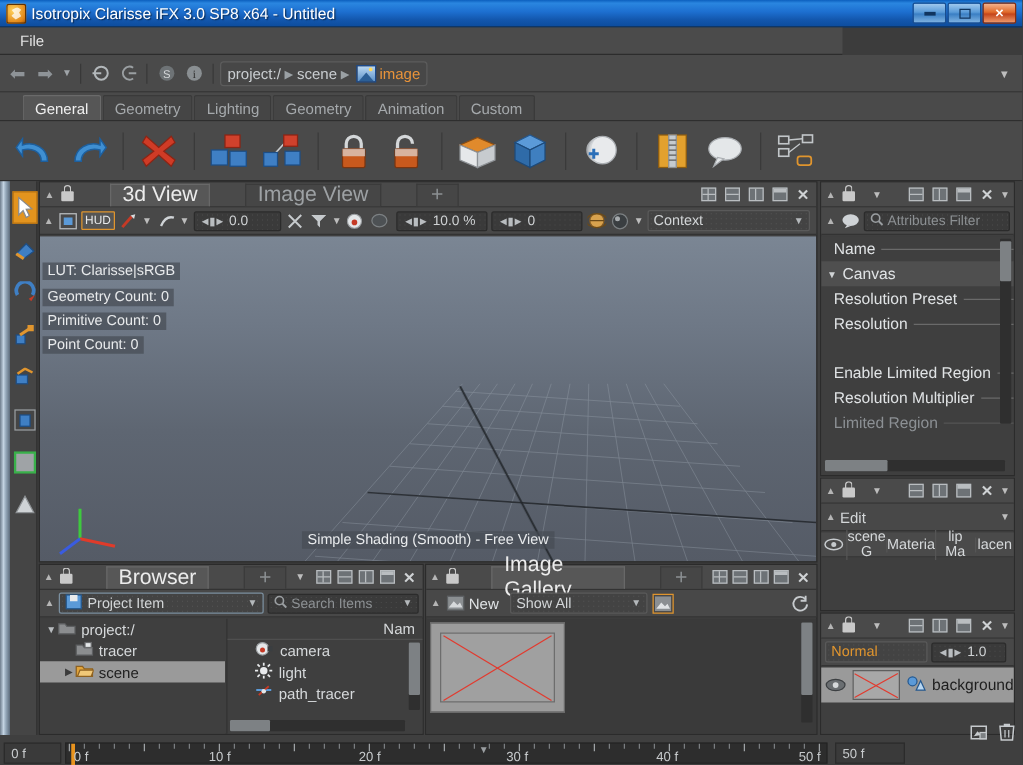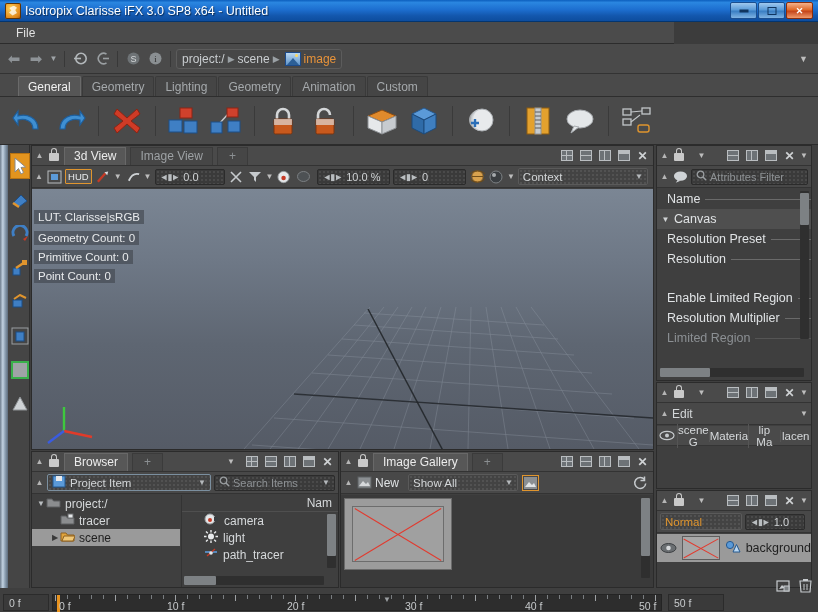--- a/index.html
+++ b/index.html
@@ -123,22 +123,22 @@
   .panel{ position:absolute; background:#3f3f3f; border:1px solid #2b2b2b; }
   .phdr{
     height:20px; background:#4a4a4a; border-bottom:1px solid #333;
     display:flex; align-items:center; gap:3px; padding:0 3px;
   }
   .p-caret{ color:#b5b5b5; font-size:8px; width:9px; text-align:center;}
   .lockico{ width:14px;height:15px; position:relative; display:inline-block;}
   .lockico .shk{ position:absolute;left:4px;top:0;width:6px;height:6px;border:1.5px solid #c9c9c9;border-bottom:none;border-radius:3px 3px 0 0;}
   .lockico .bdy{ position:absolute;left:2px;top:5px;width:10px;height:8px;background:#c9c9c9;border-radius:1px;}
   .ptab{
-    height:18px;padding:0 9px;display:flex;align-items:center;font-size:12px;
-    color:#9da1a4;background:#464646;border:1px solid #3b3b3b;border-bottom:none;margin-right:1px;
+    height:18px;padding:0 9px;display:flex;align-items:center;font-size:17px;
+    color:#9da1a4;background:#464646;border:1px solid #3b3b3b;border-bottom:none;margin-right:1px;margin-left:24px;
   }
   .ptab.active{ color:#ececec;background:#575757;border-color:#686868; }
   .ptab.plus{ color:#8b8f92; padding:0 11px; }
   .pgrow{ flex:1 1 auto; }
   .hbtn{ width:15px;height:14px;display:flex;align-items:center;justify-content:center;margin-left:1px;}
   .split-ico{ width:12px;height:11px;border:1px solid #b9bdc0;position:relative;background:#6d7276;}
   .split-ico.quad::before{content:"";position:absolute;left:0;top:4px;width:10px;height:1px;background:#b9bdc0;}
   .split-ico.quad::after{content:"";position:absolute;left:4px;top:0;width:1px;height:9px;background:#b9bdc0;}
   .split-ico.horiz::before{content:"";position:absolute;left:0;top:4px;width:10px;height:1px;background:#b9bdc0;}
   .split-ico.vert::after{content:"";position:absolute;left:4px;top:0;width:1px;height:9px;background:#b9bdc0;}
@@ -601,20 +601,21 @@
             <path d="M300 190 L621 212" opacity="0"></path>
           </g>
           <g stroke="#22262a" stroke-width="1.4" fill="none" opacity=".85">
             <path d="M262 205 L621 229"></path>
           </g>
         </svg>
         <div class="hudline" style="top:21px;">LUT: Clarisse|sRGB</div>
         <div class="hudline" style="top:42px;">Geometry Count: 0</div>
         <div class="hudline" style="top:61px;">Primitive Count: 0</div>
         <div class="hudline" style="top:80px;">Point Count: 0</div>
+        <div class="vp-status" style="top:236px;">Simple Shading (Smooth) - Free View</div>
         <svg width="70" height="60" style="position:absolute;left:10px;bottom:4px;">
           <path d="M22 46 L22 22" stroke="#3ec93e" stroke-width="2.4"></path>
           <path d="M22 46 L50 52" stroke="#e03b2a" stroke-width="2.4"></path>
           <path d="M22 46 L6 58" stroke="#3a5ce0" stroke-width="2.4"></path>
         </svg>
       </div>
     </div>
 
     <div class="panel" style="left:656px; top:0; width:156px; height:236px;">
       <div class="phdr">

